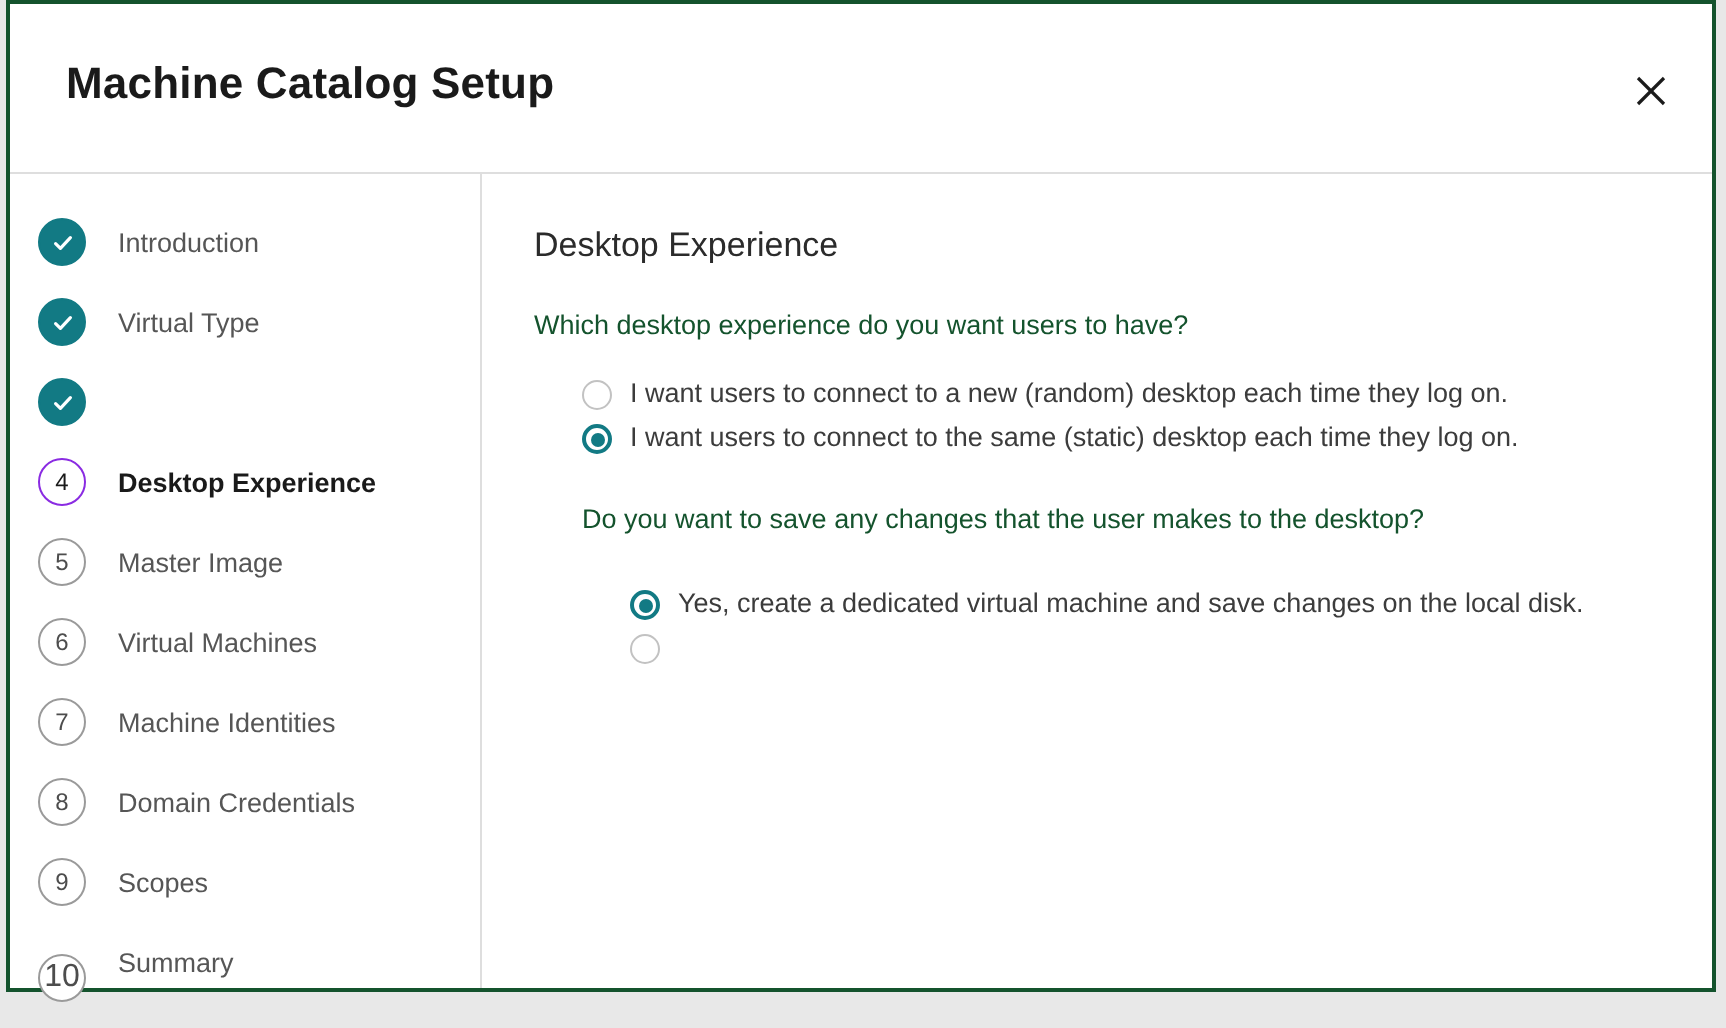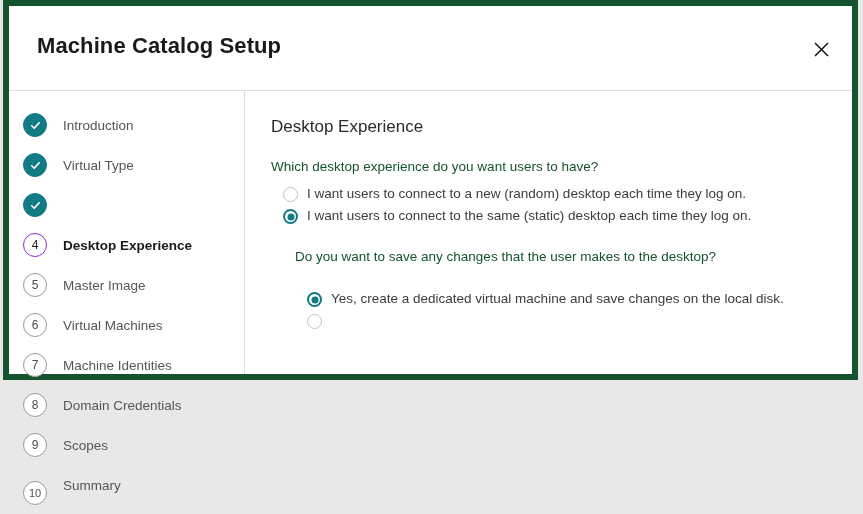--- a/index.html
+++ b/index.html
@@ -11,23 +11,23 @@
     overflow: hidden;
     font-family: "Liberation Sans", sans-serif;
     -webkit-font-smoothing: antialiased;
   }
 
   .dialog {
     position: absolute;
     left: 3px;
     top: 0px;
     width: 855px;
-    height: 380px;
-    background: #ffffff;
-    border: 6px solid #14532d;
+    height: 496px;
+    background: #ffffff;
+    border: 2px solid #14532d;
     box-sizing: border-box;
     display: flex;
     flex-direction: column;
   }
 
   
   .dialog-header {
     position: relative;
     height: 85px;
     flex: 0 0 85px;
@@ -109,21 +109,21 @@
     border: 1.6px solid #8a2be2;
     color: #1a1a1a;
     font-weight: normal;
   }
   .step-marker.todo {
     background: #ffffff;
     border: 1.4px solid #9a9a9a;
     color: #4d4d4d;
   }
   .step-marker.current.wide,
-  .step-marker.todo.wide { font-size: 11px; margin-top: 16px; }
+  .step-marker.todo.wide { font-size: 16px; margin-top: 16px; }
 
   .step-label {
     margin-left: 16px;
     font-size: 13.5px;
     color: #565656;
     white-space: nowrap;
   }
   .step.is-current .step-label {
     color: #1a1a1a;
     font-weight: bold;
@@ -142,21 +142,21 @@
     margin: 0 0 22px 0;
     font-weight: normal;
   }
 
   .question {
     font-size: 13.5px;
     color: #14532d;
     margin: 0 0 9px 0;
   }
 
-  .radio-group { margin: 4px; }
+  .radio-group { margin: 16px; }
 
   .radio-row {
     display: flex;
     align-items: flex-start;
     padding: 3px 0;
     cursor: pointer;
   }
   .radio-row.primary { padding-left: 8px; }
 
   .radio-mark {

